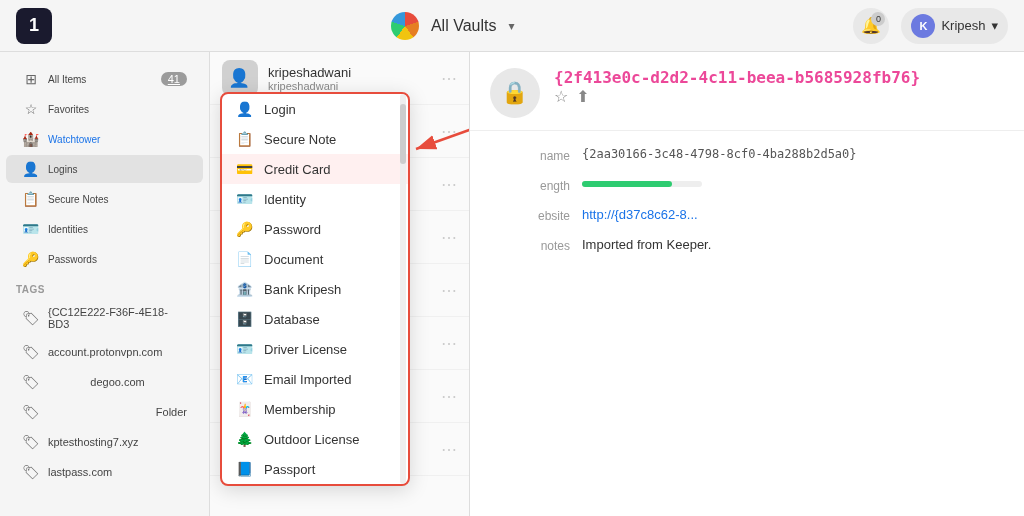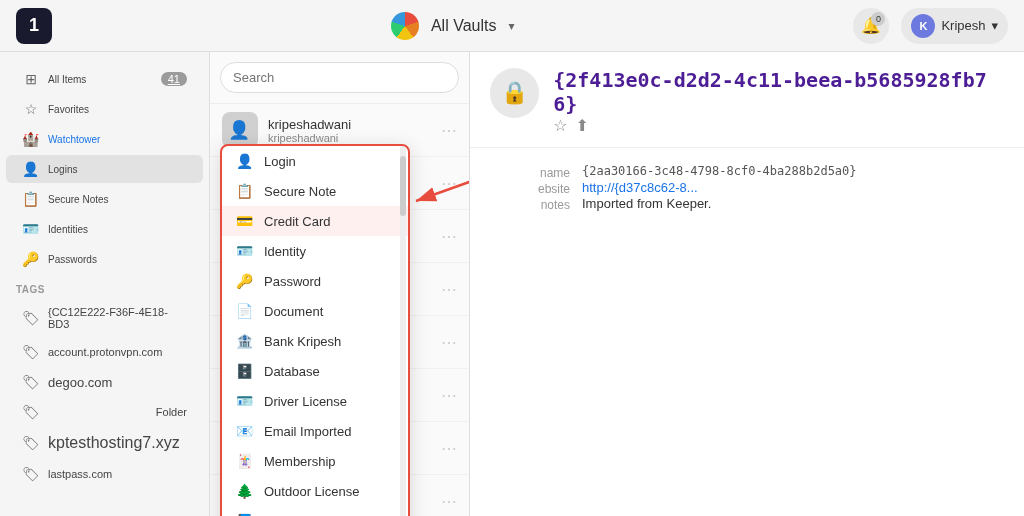--- a/index.html
+++ b/index.html
@@ -47,24 +47,24 @@
 
     
     .dropdown-overlay { position: absolute; top: 0; left: 0; right: 0; bottom: 0; pointer-events: none; z-index: 10; }
     .dropdown-menu { position: absolute; top: 40px; left: 10px; width: 190px; background: white; border: 2px solid #e74c3c; border-radius: 8px; box-shadow: 0 4px 20px rgba(0,0,0,0.15); pointer-events: all; overflow: hidden; }
     .dropdown-item { display: flex; align-items: center; gap: 10px; padding: 7px 14px; cursor: pointer; color: #333; font-size: 13px; }
     .dropdown-item .d-icon { font-size: 14px; color: #666; width: 18px; text-align: center; }
 
     
     .detail-panel { flex: 1; background: white; display: flex; flex-direction: column; overflow: hidden; }
     .detail-header { padding: 16px 20px 12px; border-bottom: 1px solid #eee; display: flex; flex-direction: column; gap: 8px; }
-    .detail-id { font-size: 20px; font-weight: 600; color: #4c1d95; font-family: monospace; word-break: break-all; }
+    .detail-id { font-size: 16px; font-weight: 600; color: #ec4899; font-family: monospace; word-break: break-all; }
     .detail-actions { display: flex; gap: 8px; }
     .detail-action-btn { background: none; border: none; cursor: pointer; font-size: 16px; color: #888; }
-    .detail-fields { padding: 16px 20px; display: flex; flex-direction: column; }
+    .detail-fields { padding: 16px 20px; display: flex; flex-direction: column; gap: 14px; }
     .field-row { display: flex; gap: 12px; }
     .field-label { width: 80px; font-size: 12px; color: #999; text-align: right; flex-shrink: 0; padding-top: 2px; }
     .field-value { color: #333; font-size: 13px; flex: 1; }
     .field-value.mono { font-family: monospace; font-size: 12px; color: #555; }
     .password-dots { letter-spacing: 2px; font-size: 16px; color: #333; }
     .strength-bar { height: 6px; width: 120px; background: #eee; border-radius: 3px; margin-top: 4px; }
     .strength-fill { height: 100%; width: 75%; background: #2ecc71; border-radius: 3px; }
     .link-value { color: #1a73e8; font-size: 13px; }
     .lock-icon-big { width: 50px; height: 50px; background: #e8e8e8; border-radius: 50%; display: flex; align-items: center; justify-content: center; font-size: 22px; color: #888; }
 
@@ -136,40 +136,37 @@
     <div class="sidebar-item">
       <span class="icon">🏷</span>
       <span class="label" style="font-size:11px;">{CC12E222-F36F-4E18-BD3</span>
     </div>
     <div class="sidebar-item">
       <span class="icon">🏷</span>
       <span class="label" style="font-size:11px;">account.protonvpn.com</span>
     </div>
     <div class="sidebar-item">
       <span class="icon">🏷</span>
-      <span class="label" style="font-size:13px;">degoo.com</span>
+      <span class="label" style="font-size:11px;text-align:center;">degoo.com</span>
     </div>
     <div class="sidebar-item">
       <span class="icon">🏷</span>
       <span class="label" style="font-size:11px;text-align:right;">Folder</span>
     </div>
     <div class="sidebar-item">
       <span class="icon">🏷</span>
-      <span class="label" style="font-size:16px;">kptesthosting7.xyz</span>
+      <span class="label" style="font-size:11px;">kptesthosting7.xyz</span>
     </div>
     <div class="sidebar-item">
       <span class="icon">🏷</span>
       <span class="label" style="font-size:11px;">lastpass.com</span>
     </div>
   </div>
 
   <div class="list-panel">
-    <div class="search-bar">
-      <input class="search-input" type="text" placeholder="Search" style="">
-    </div>
     <div class="list-items" style="position:relative;">
       <div class="list-item">
         <div class="list-item-icon" style="background:#d0d0d0;">👤</div>
         <div class="list-item-info">
           <div class="list-item-name">kripeshadwani</div>
           <div class="list-item-sub">kripeshadwani</div>
         </div>
         <span class="list-item-action">⋯</span>
       </div>
       <div class="list-item">
@@ -314,20 +311,28 @@
           </div>
         </div>
       </div>
     </div>
     <div class="detail-fields">
       <div class="field-row">
         <span class="field-label">name</span>
         <span class="field-value mono">{2aa30166-3c48-4798-8cf0-4ba288b2d5a0}</span>
       </div>
       <div class="field-row">
+        <span class="field-label">ength</span>
+        <div>
+          <div class="strength-bar">
+            <div class="strength-fill"></div>
+          </div>
+        </div>
+      </div>
+      <div class="field-row">
         <span class="field-label">ebsite</span>
         <span class="field-value link-value">http://{d37c8c62-8...</span>
       </div>
       <div class="field-row">
         <span class="field-label">notes</span>
         <span class="field-value">Imported from Keeper.</span>
       </div>
     </div>
   </div>
 

